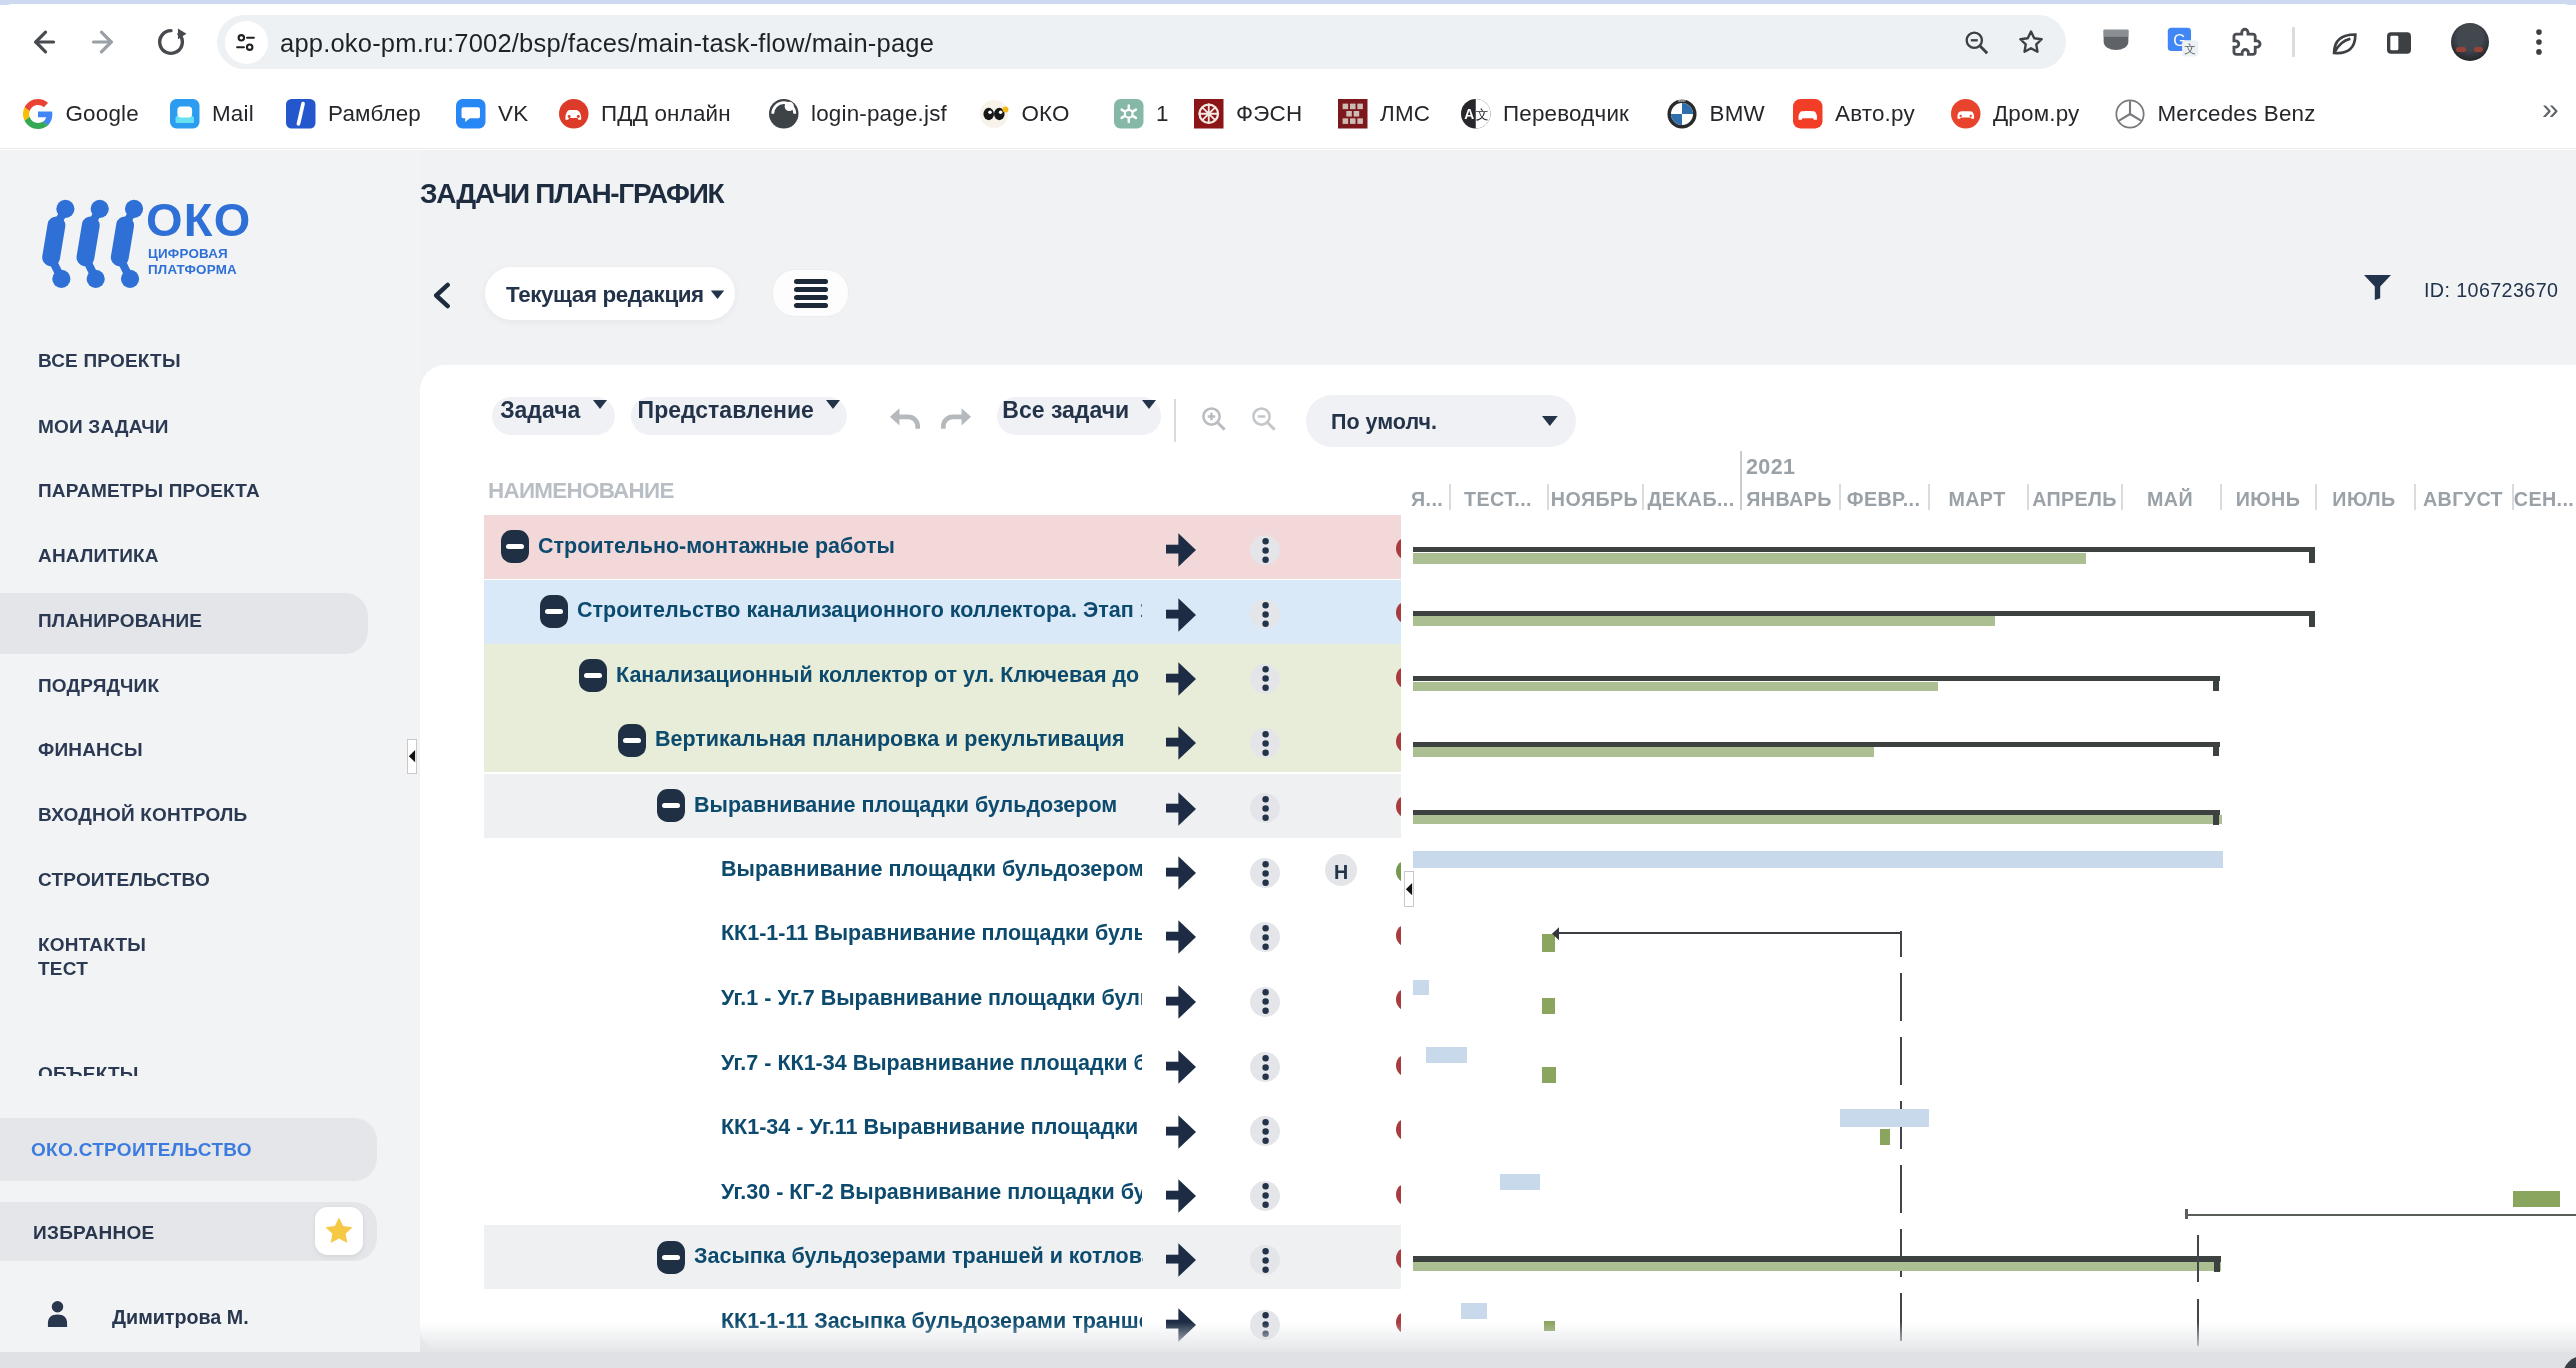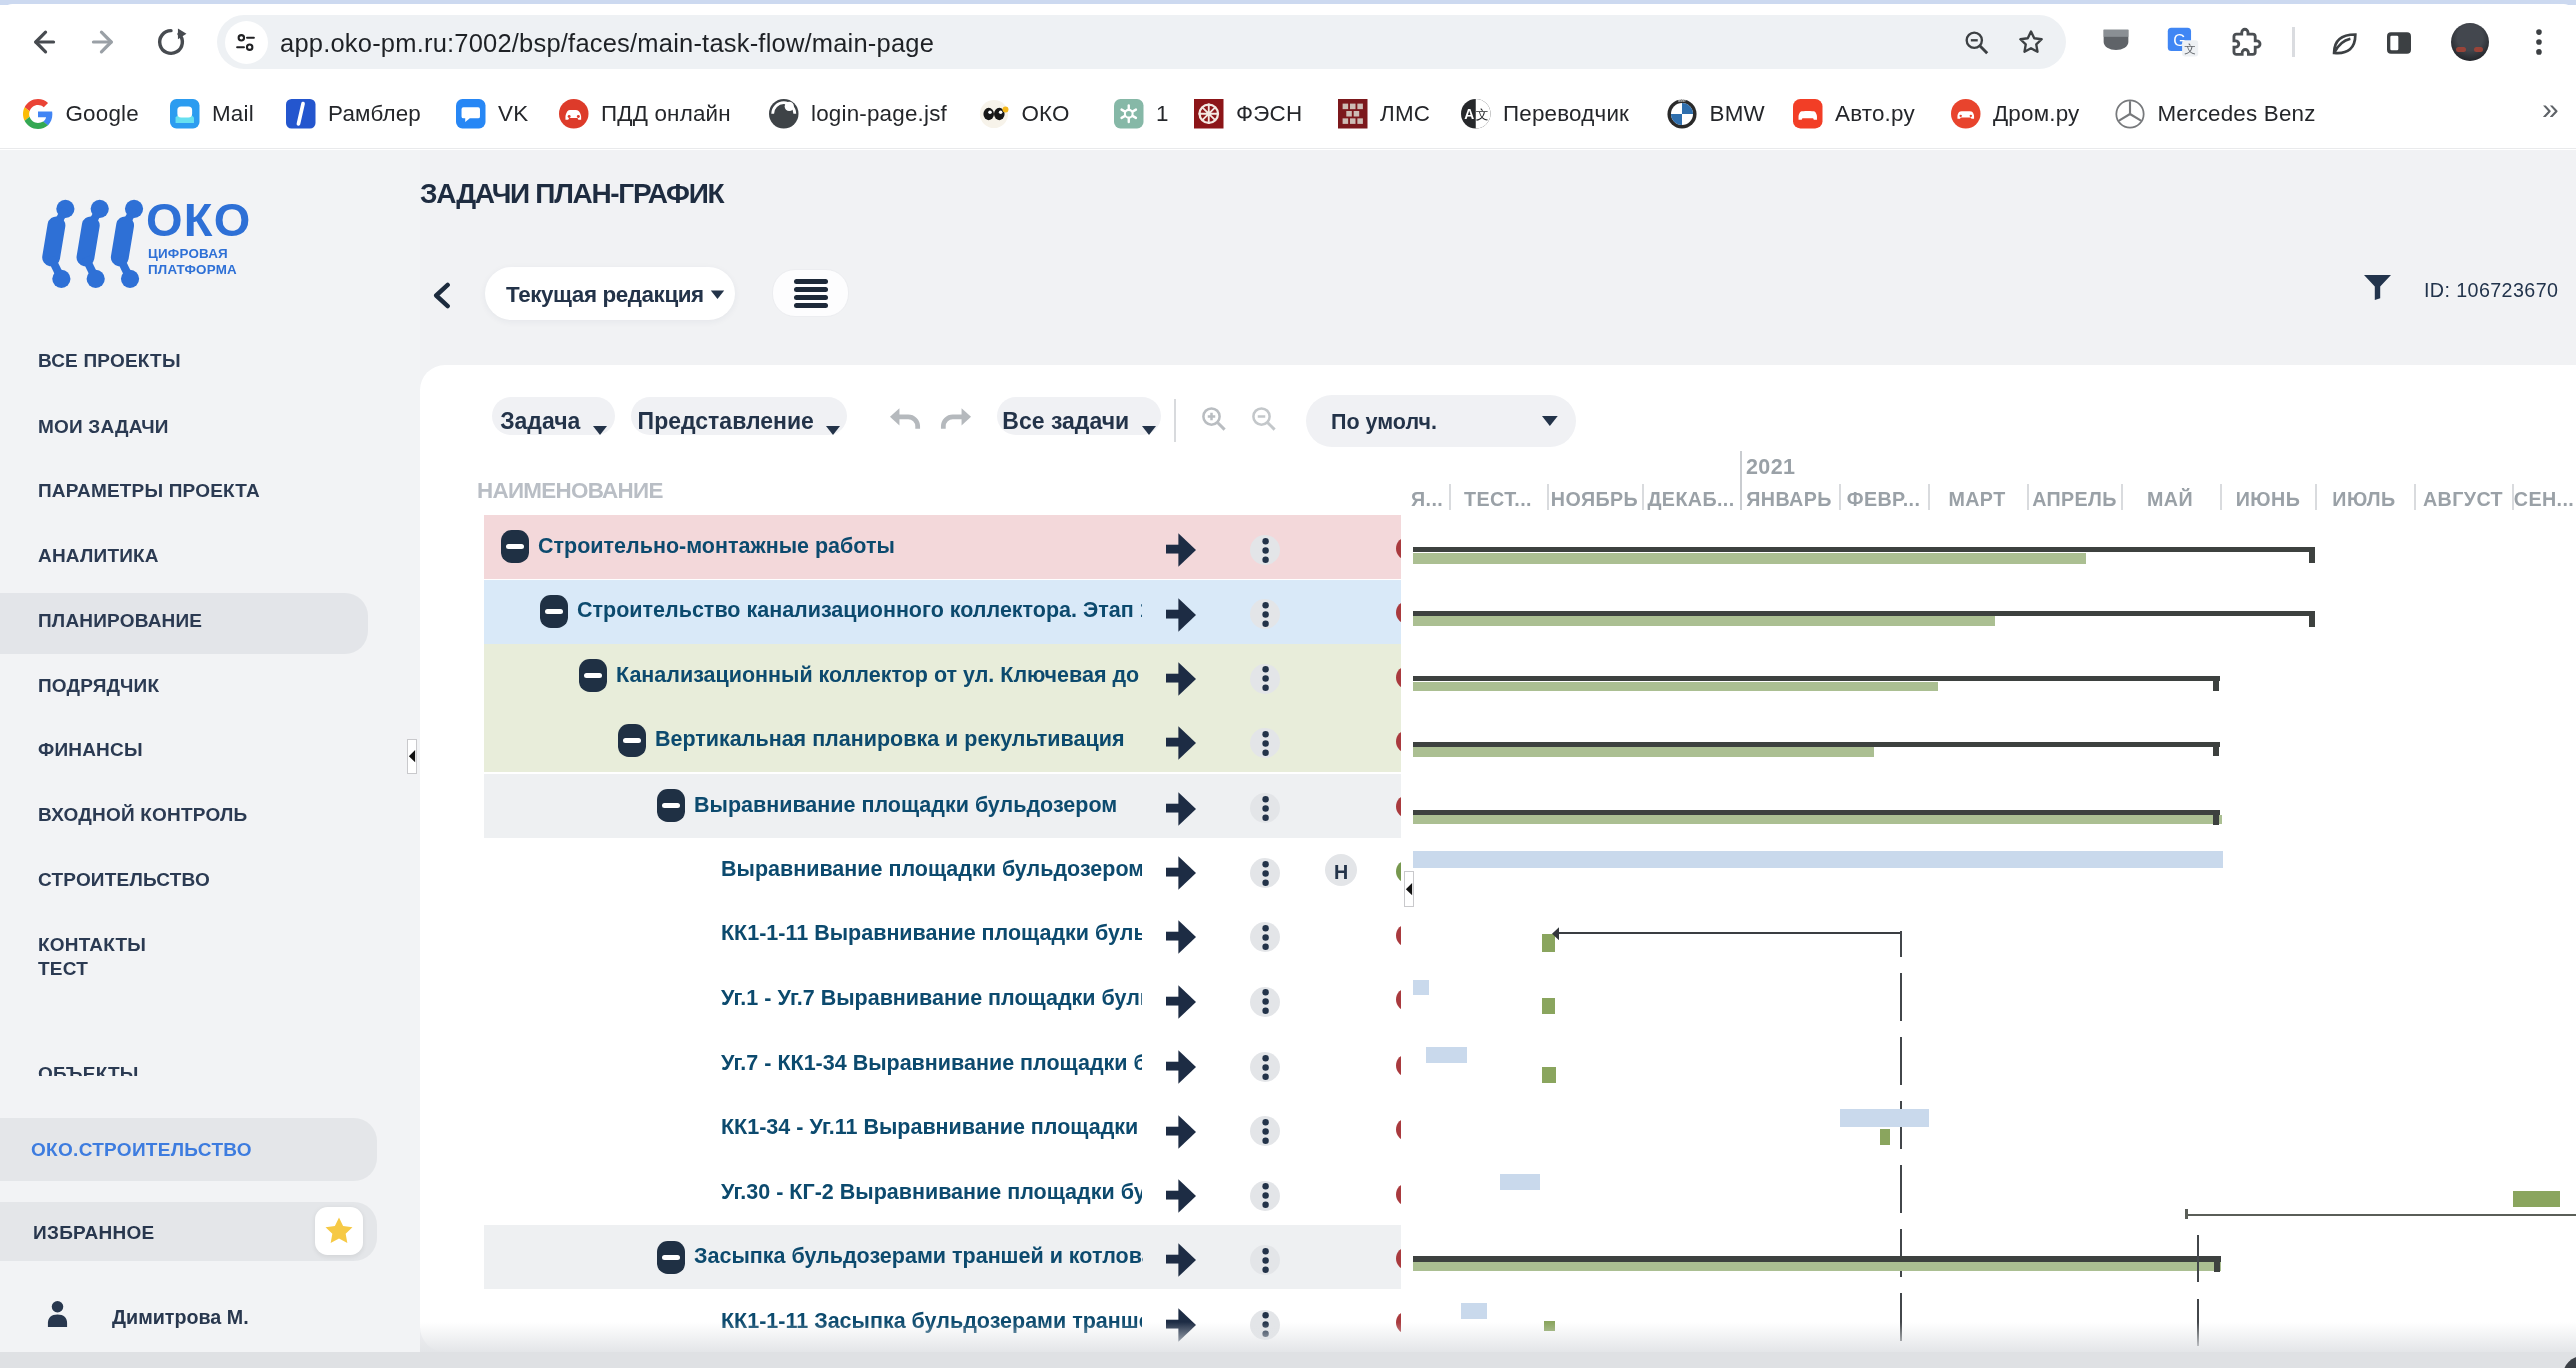--- a/index.html
+++ b/index.html
@@ -2,21 +2,21 @@
 <html style="font-size:14.3px"><head>
 <meta charset="utf-8">
 <style>
 *{margin:0;padding:0;box-sizing:border-box}
 html,body{width:2576px;height:1369px;overflow:hidden;background:#f1f2f4;font-family:"Liberation Sans",sans-serif;}
 .abs{position:absolute}
 .nav{position:absolute;left:38px;font-size:19px;font-weight:700;color:#2b3a52;letter-spacing:0.2px}
 .nav2{font-size:19px;font-weight:700;color:#2b3a52;letter-spacing:0.2px}
 .bm{position:absolute;top:89px;height:50px;display:flex;align-items:center;gap:12.5px}
 .bm .lbl{font-size:22.4px;color:#24262a;letter-spacing:0.2px}
-.pill{position:absolute;background:#f0f1f4;border-radius:23px;height:38px;display:flex;align-items:flex-end;justify-content:center;font-size:23px;font-weight:700;color:#233349}
+.pill{position:absolute;background:#f0f1f4;border-radius:23px;height:38px;display:flex;align-items:flex-start;justify-content:center;font-size:23px;font-weight:700;color:#233349}
 .pill .car{width:0;height:0;border-left:7.2px solid transparent;border-right:7.2px solid transparent;border-top:9px solid #233349;margin-left:12.5px;margin-top:2.7px}
 .rowtxt{position:absolute;font-size:21.5px;font-weight:700;color:#0c4a6e;white-space:nowrap;overflow:hidden;letter-spacing:0px}
 .mlabel{position:absolute;top:123px;font-size:19.7px;font-weight:700;color:#9aa1a7;letter-spacing:0.4px;text-align:center;white-space:nowrap;overflow:hidden}
 .minus{position:absolute;width:28px;height:33px;background:#1f3044;border-radius:10.7px}
 .minus::after{content:"";position:absolute;left:4.9px;top:14px;width:18px;height:5.4px;background:#fff;border-radius:2.7px}
 </style>
 </head>
 <body>
 
 <div class="abs" id="chrome" style="left:0;top:0;width:2576px;height:150px;background:#fff;">
@@ -341,21 +341,21 @@
 <svg class="abs" style="left:1249px;top:404px" width="30" height="30" viewBox="0 0 24 24" fill="none" stroke="#c3c7ca" stroke-width="2">
     <circle cx="10" cy="10" r="6.5"></circle>
     <line x1="15" y1="15" x2="20.5" y2="20.5" stroke-width="2.4"></line>
     <line x1="7" y1="10" x2="13" y2="10"></line>
   </svg>
 <div class="abs" style="left:1306px;top:395px;width:270px;height:52px;background:#f0f1f4;border-radius:26px"></div>
 <div class="abs" style="left:1331px;top:410px;font-size:21.5px;font-weight:700;color:#233349">По умолч.</div>
 <svg class="abs" style="left:1540px;top:413px" width="19.7" height="16" viewBox="0 0 20 16">
     <path d="M2 3 L10 13 L18 3z" fill="#233349"></path>
   </svg>
-<div class="abs" style="left:477px;top:478px;font-size:22.4px;font-weight:700;color:#b9bec5;letter-spacing:-0.7px">НАИМЕНОВАНИЕ</div>
+<div class="abs" style="left:488px;top:478px;font-size:22.4px;font-weight:700;color:#b9bec5;letter-spacing:-0.7px">НАИМЕНОВАНИЕ</div>
 
 <div class="abs" id="tablezone" style="left:420px;top:365px;width:981px;height:987px;overflow:hidden;border-radius:25px 0 0 0">
 <div class="abs" style="left:64px;top:150px;width:918px;height:64px;background:#f3d8da"></div>
 <div class="minus" style="left:81px;top:165px"></div>
 <div class="rowtxt" style="left:118px;top:169px;width:605px">Строительно-монтажные работы</div>
 <svg class="abs" style="left:746px;top:168px" width="30" height="34" viewBox="0 0 34 38">
       <rect x="0" y="13" width="16" height="10" fill="#1d2c44"></rect>
       <path d="M14 0 L34 19 L14 38z" fill="#1d2c44"></path>
     </svg>
 <div class="abs" style="left:830px;top:170px;width:30px;height:30px;border-radius:50%;background:#e3e5e8"></div>

